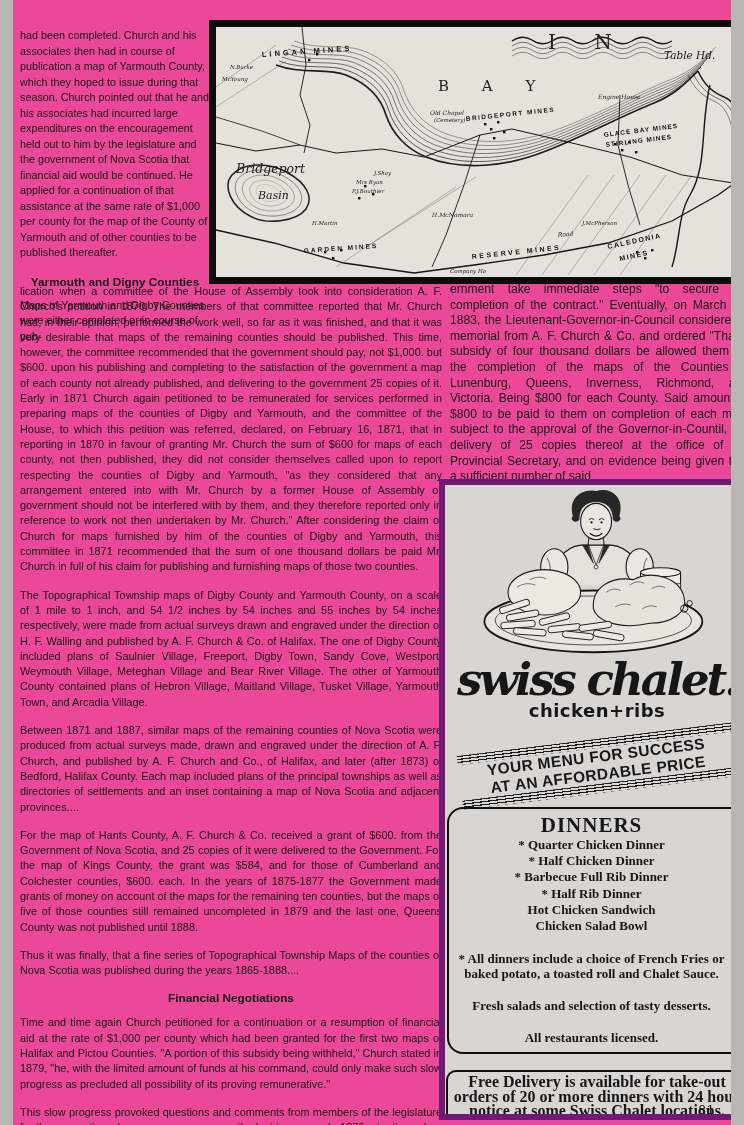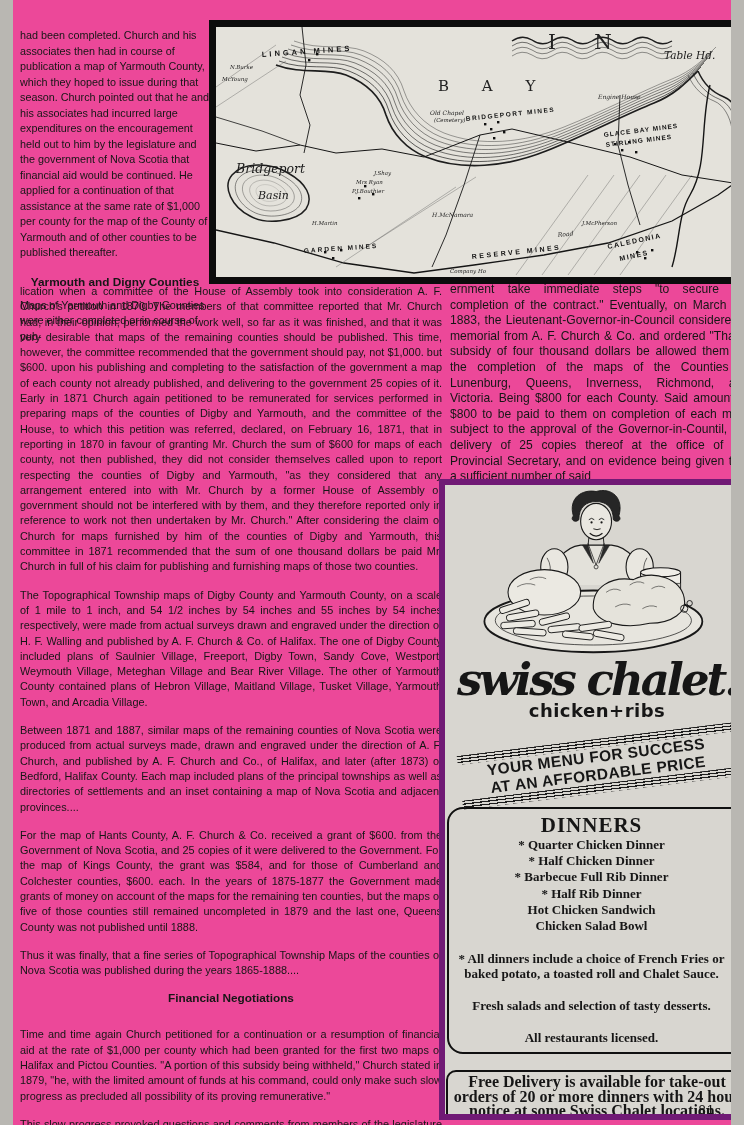--- a/index.html
+++ b/index.html
@@ -5,21 +5,21 @@
   html,body{margin:0;padding:0;}
   body{background:#b9b7b2;font-family:"Liberation Sans",sans-serif;}
   .page{position:relative;width:718px;height:1125px;background:#ec4899;overflow:hidden;color:#161616;margin:0 auto;}
 
   
   .col-narrow{position:absolute;left:7px;top:28px;width:190px;}
   .col-narrow p{margin:0;font-size:10.8px;line-height:15.5px;text-align:left;}
   .col-narrow h3{margin:14px 0 9px 0;font-size:11.8px;text-align:center;}
   .col-wide{position:absolute;left:7px;top:284px;width:422px;}
   .col-wide p{margin:0 0 13px 0;font-size:10.9px;line-height:15.3px;text-align:justify;}
-  .col-wide h3{margin:4px 0 22px 0;font-size:11.8px;text-align:center;}
+  .col-wide h3{margin:4px 0 10px 0;font-size:11.8px;text-align:center;}
   .col-right{position:absolute;left:437px;top:282px;width:299px;}
   .col-right p{margin:0;font-size:12.1px;line-height:15.6px;text-align:justify;}
   .page-number{position:absolute;right:16px;bottom:8px;font-size:13px;letter-spacing:1px;margin-top:15px;}
 
   
   .map-figure{position:absolute;left:196px;top:20px;width:530px;height:250px;border:7px solid #0c0c0c;background:#e4e2db;}
   .map-figure svg{display:block;width:100%;height:100%;}
   .m-caps{font-family:"Liberation Sans",sans-serif;font-weight:bold;fill:#141414;}
   .m-ital{font-family:"DejaVu Serif",serif;font-style:italic;fill:#1b1b1b;}
   .m-big{font-family:"DejaVu Serif",serif;fill:#222;}

